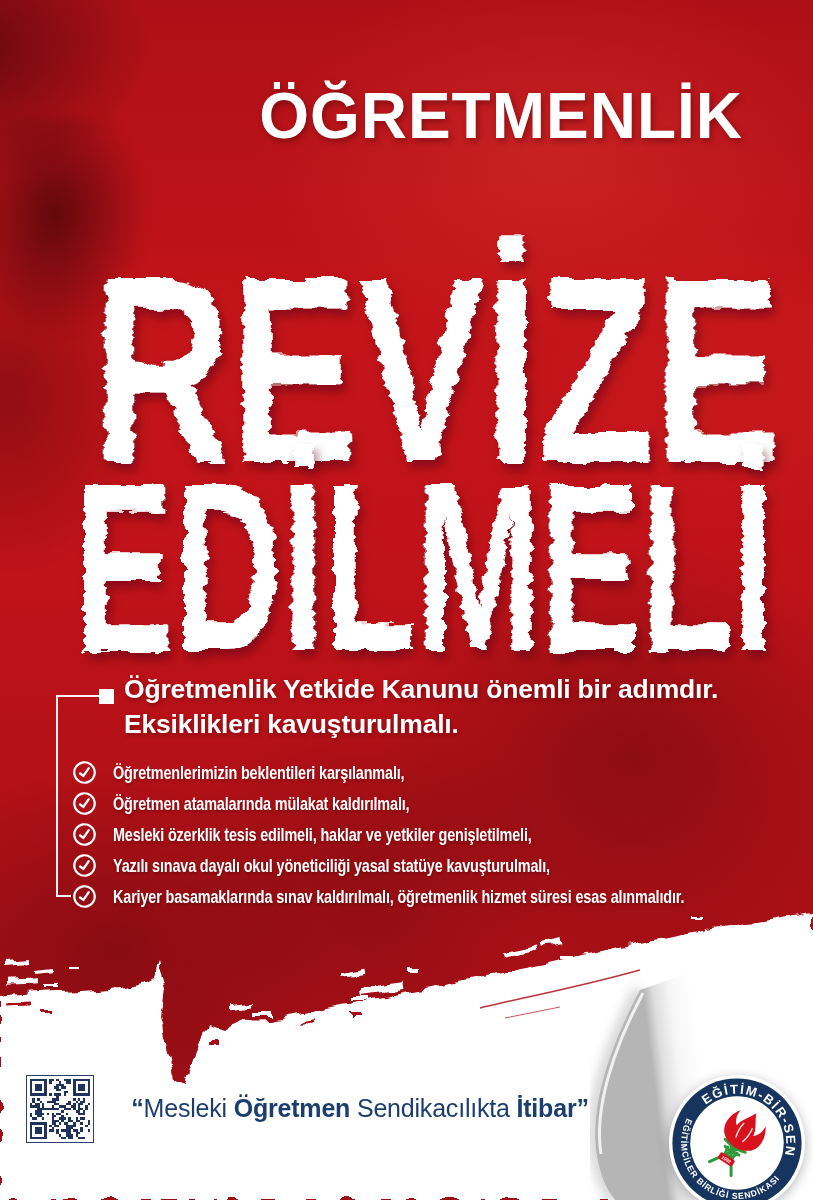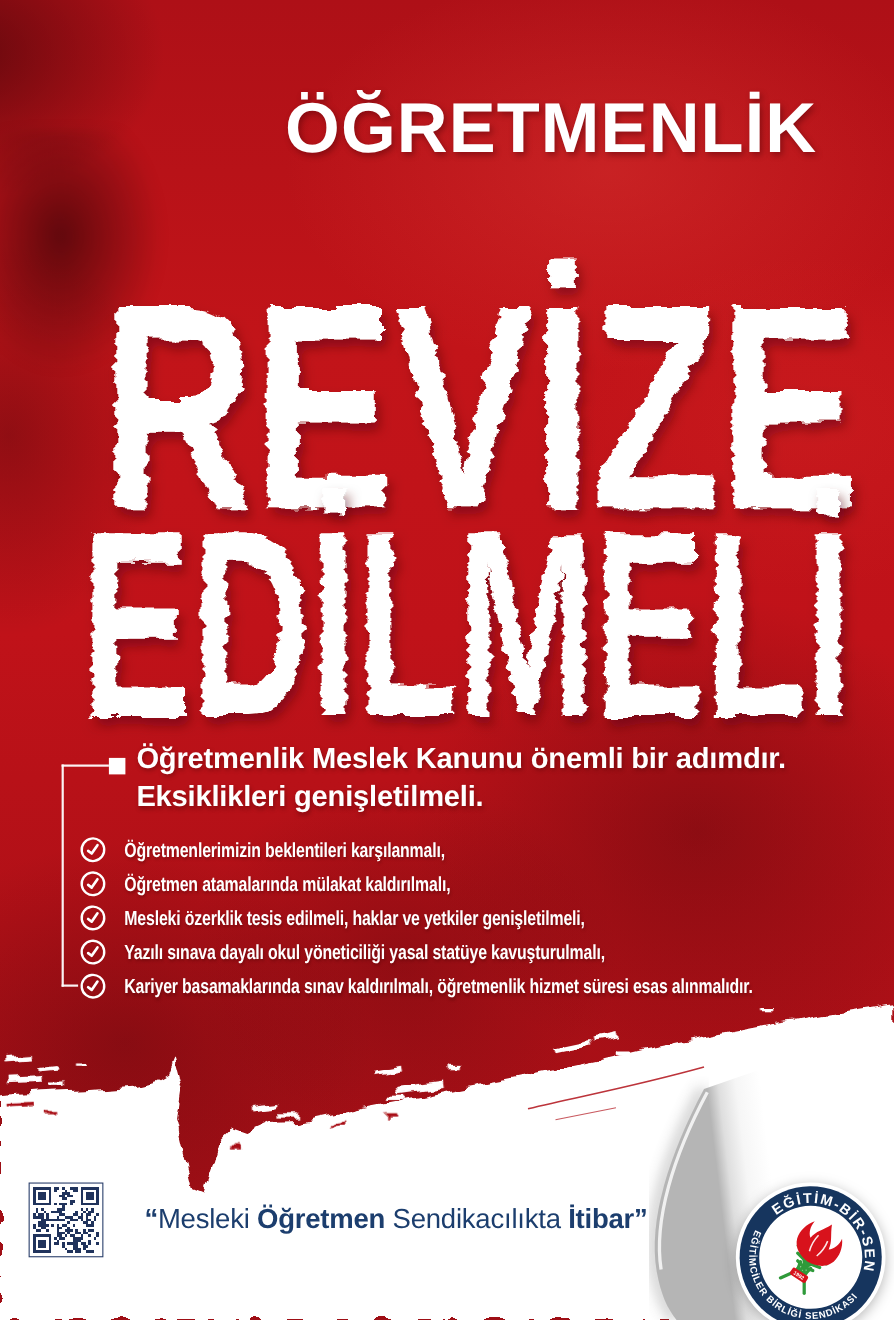--- a/index.html
+++ b/index.html
@@ -76,22 +76,22 @@
   <text class="hl" x="437" y="250" font-size="266" text-anchor="middle" textLength="688" lengthAdjust="spacingAndGlyphs" filter="url(#grunge)">REVİZE</text>
   <text class="hl" x="424" y="438" font-size="240" text-anchor="middle" textLength="700" lengthAdjust="spacingAndGlyphs" filter="url(#grunge)">EDİLMELİ</text>
 </svg>
 
 <div class="sq-bullet"></div>
 <div class="br br-h1"></div>
 <div class="br br-v"></div>
 <div class="br br-h2"></div>
 
 <div class="statement">
-  <div>Öğretmenlik Meslek Kanunu önemli bir adımdır.</div>
-  <div>Eksiklikleri genişletilmeli.</div>
+  <div>Öğretmenlik Yetkide Kanunu önemli bir adımdır.</div>
+  <div>Eksiklikleri kavuşturulmalı.</div>
 </div>
 
 <div class="checks">
   <div class="check-row">
     <svg viewBox="0 0 28 28">
         <circle cx="14" cy="14" r="11.5" fill="none" stroke="#fff" stroke-width="2.4"></circle>
         <path d="M9 14.4 l3.2 3.2 L19.2 10" fill="none" stroke="#fff" stroke-width="2.7" stroke-linecap="round" stroke-linejoin="round"></path>
       </svg>
     <span class="txt">Öğretmenlerimizin beklentileri karşılanmalı,</span>
   </div>

